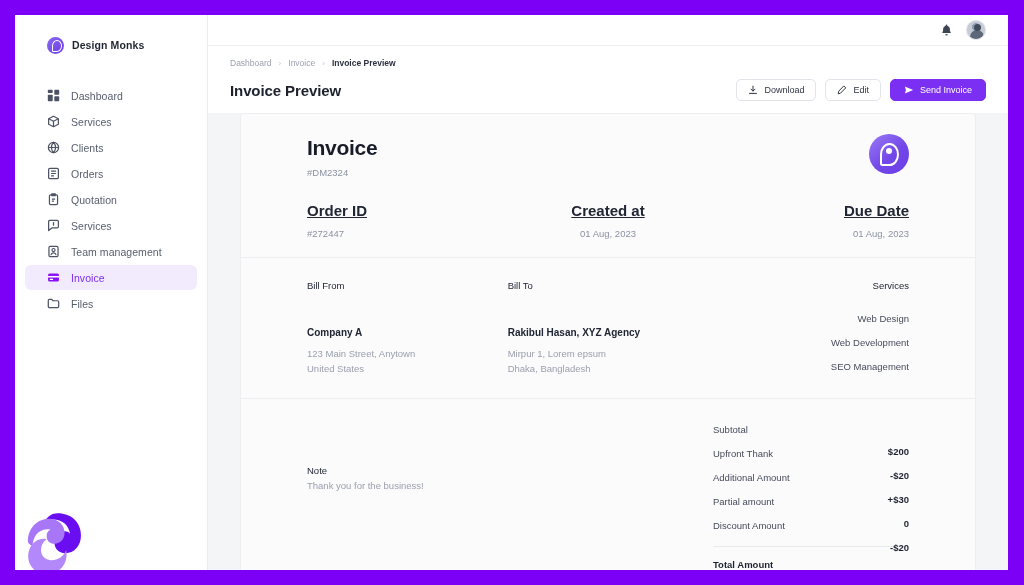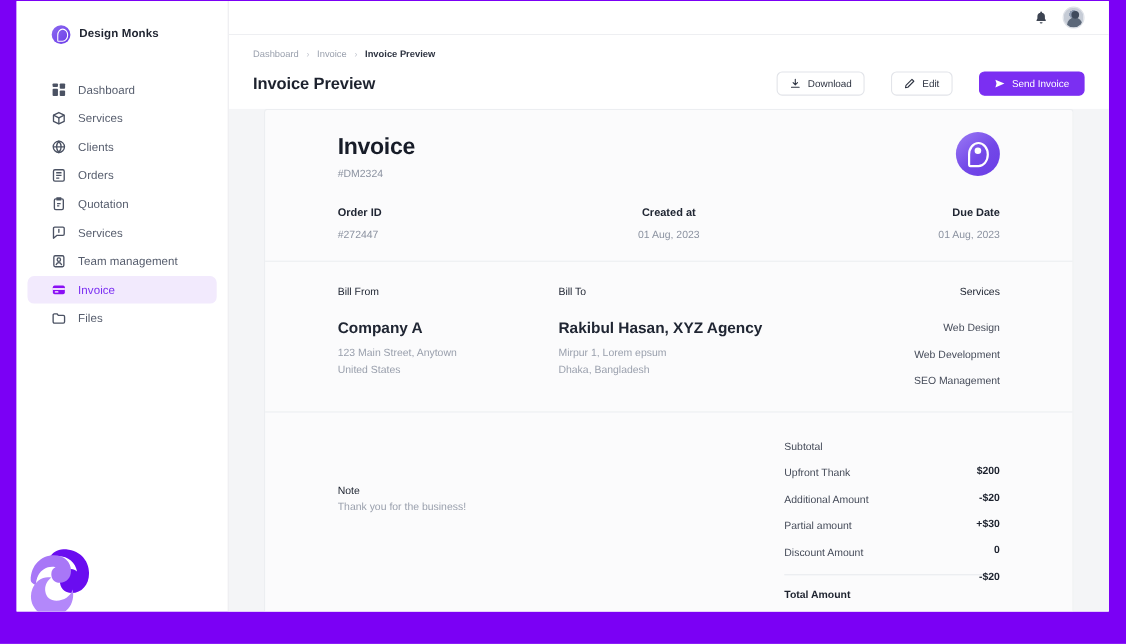--- a/index.html
+++ b/index.html
@@ -11,21 +11,21 @@
   }
 
   
   #frame {
     position: absolute;
     inset: 0;
     background: #7b00f5;
   }
   #app {
     position: absolute;
-    left: 15px; top: 1px;
+    left: 15px; top: 15px;
     width: 993px; height: 555px;
     background: #ffffff;
     overflow: hidden;
     display: flex;
   }
 
   
   #sidebar {
     width: 193px;
     flex: 0 0 193px;
@@ -110,21 +110,21 @@
   #breadcrumb { display: flex; align-items: center; gap: 7px; height: 14px; }
   .crumb { font-size: 8.5px; color: #9aa0ad; cursor: pointer; }
   .crumb.current { color: #2c3240; font-weight: bold; }
   .crumb-sep { font-size: 8px; color: #c3c7d0; }
 
   #titlerow {
     display: flex; align-items: center; justify-content: space-between;
     margin-top: 9px; padding-bottom: 12px;
   }
   #page-title { font-size: 15px; font-weight: bold; color: #1d222e; letter-spacing: -.1px; }
-  #actions { display: flex; align-items: center; gap: 24px; }
+  #actions { display: flex; align-items: center; gap: 9px; }
   .btn {
     display: inline-flex; align-items: center; justify-content: center; gap: 6px;
     height: 22px; border-radius: 5px; font-size: 9px; cursor: pointer;
     padding: 0 11px; white-space: nowrap;
   }
   .btn-ghost { background: #fff; border: 1px solid #e2e4e9; color: #2f3543; }
   .btn-primary { background: #7b2ff2; color: #fff; border: 1px solid #7b2ff2; padding: 0 13px; }
   .btn svg { display:block; }
 
   #content {
@@ -164,28 +164,28 @@
   }
   #inv-logo .dot {
     position: absolute; left: 17px; top: 14px;
     width: 6px; height: 6px; border-radius: 50%; background: #ffffff;
   }
 
   #meta-row { display: flex; margin-top: 24px; }
   .meta-col { flex: 1 1 0; min-width: 0; }
   .meta-col.mid { text-align: center; }
   .meta-col.right { text-align: right; }
-  .meta-label { font-size: 10px; font-weight: bold; color: #202633; }
+  .meta-label { font-size: 15px; font-weight: bold; color: #202633; text-decoration: underline; }
   .meta-value { font-size: 9.5px; color: #8b92a0; margin-top: 9px; }
 
   #parties { padding-top: 22px; padding-bottom: 22px; display: flex; }
   .party { flex: 1 1 0; min-width: 0; }
   .party.right { text-align: right; }
   .party-label { font-size: 9.5px; font-weight: normal; color: #202633; }
-  .party-name { font-size: 14px; font-weight: bold; color: #202633; margin-top: 19px; }
+  .party-name { font-size: 10px; font-weight: bold; color: #202633; margin-top: 36px; }
   .party-line { font-size: 9.5px; color: #9aa0ad; margin-top: 9px; line-height: 1.45; }
   .svc { font-size: 9.5px; color: #454b59; margin-top: 22px; }
   .svc + .svc { margin-top: 13px; }
 
   #bottom { padding-top: 19px; display: flex; gap: 20px; }
   #note-col { flex: 1 1 auto; }
   .note-label { font-size: 9.5px; font-weight: normal; color: #202633; margin-top: 47px; }
   .note-text { font-size: 9.5px; color: #9aa0ad; margin-top: 4px; }
   #totals { width: 196px; flex: 0 0 196px; }
   .total-row { display: flex; justify-content: space-between; align-items: center; height: 24px; }

